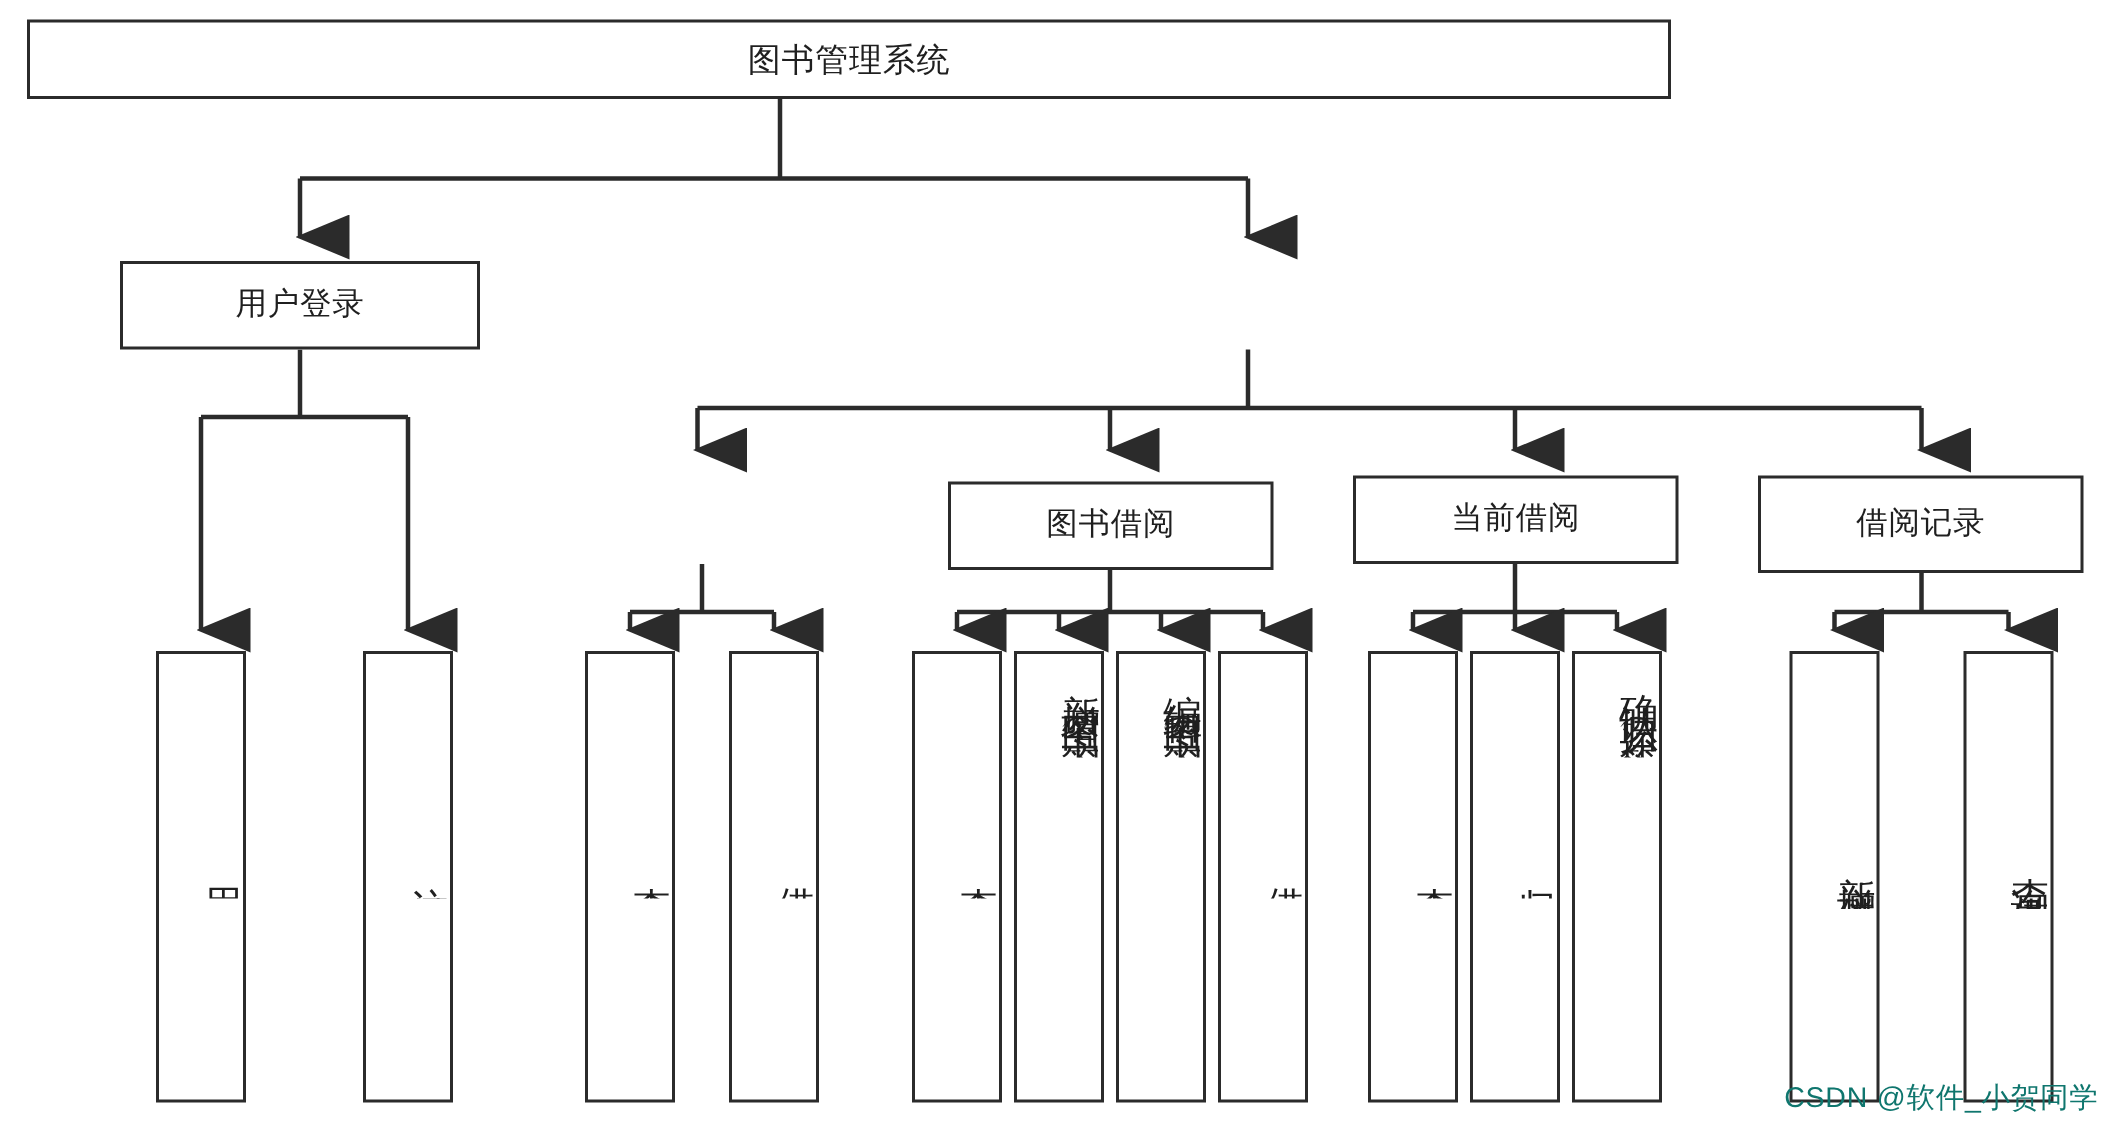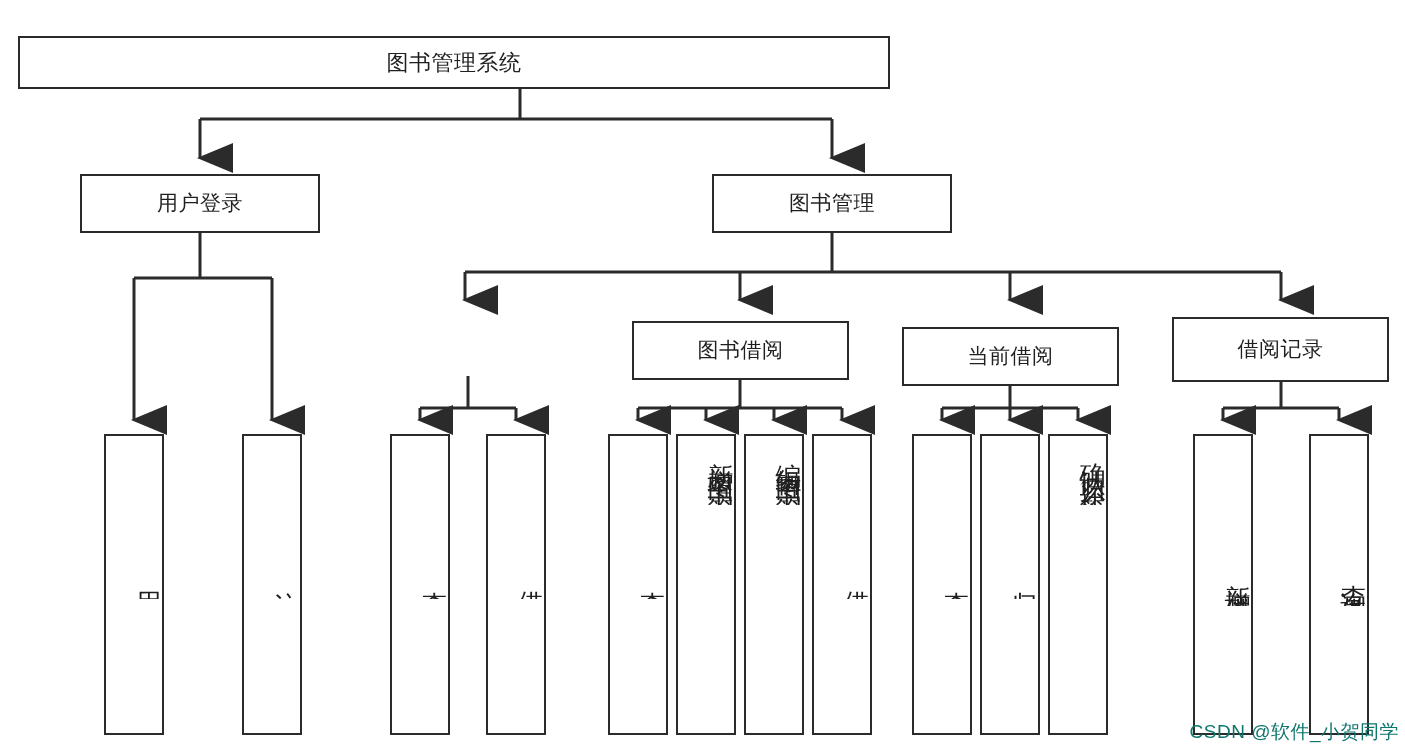--- a/index.html
+++ b/index.html
@@ -123,35 +123,32 @@
       <path d="M1010,408 L1010,420" marker-end="url(#arr)"></path>
       <path d="M1078,408 L1078,420" marker-end="url(#arr)"></path>
 
       <path d="M1281,376 L1281,408"></path>
       <path d="M1223,408 L1339,408"></path>
       <path d="M1223,408 L1223,420" marker-end="url(#arr)"></path>
       <path d="M1339,408 L1339,420" marker-end="url(#arr)"></path>
     </g>
   </svg>
 
-  <div class="node h root" style="left:18px;top:13px;width:872px;height:53px;margin-top:23px;">
+  <div class="node h root" style="left:18px;top:13px;width:1096px;height:53px;">
     <span class="lbl">图书管理系统</span>
   </div>
 
   <div class="node h" style="left:80px;top:174px;width:240px;height:59px;">
     <span class="lbl">用户登录</span>
   </div>
-  <div class="node h" style="left:712px;top:174px;width:240px;height:59px;">
-    <span class="lbl">图书管理</span>
-  </div>
 
   <div class="node h" style="left:632px;top:321px;width:217px;height:59px;">
     <span class="lbl">图书借阅</span>
   </div>
-  <div class="node h" style="left:902px;top:327px;width:217px;height:59px;">
+  <div class="node h" style="left:902px;top:317px;width:217px;height:59px;">
     <span class="lbl">当前借阅</span>
   </div>
   <div class="node h" style="left:1172px;top:317px;width:217px;height:65px;">
     <span class="lbl">借阅记录</span>
   </div>
 
   <div class="node v mid" style="left:104px;top:434px;width:60px;height:301px;">
     <span class="lbl">用户登录</span>
   </div>
   <div class="node v mid" style="left:242px;top:434px;width:60px;height:301px;">

